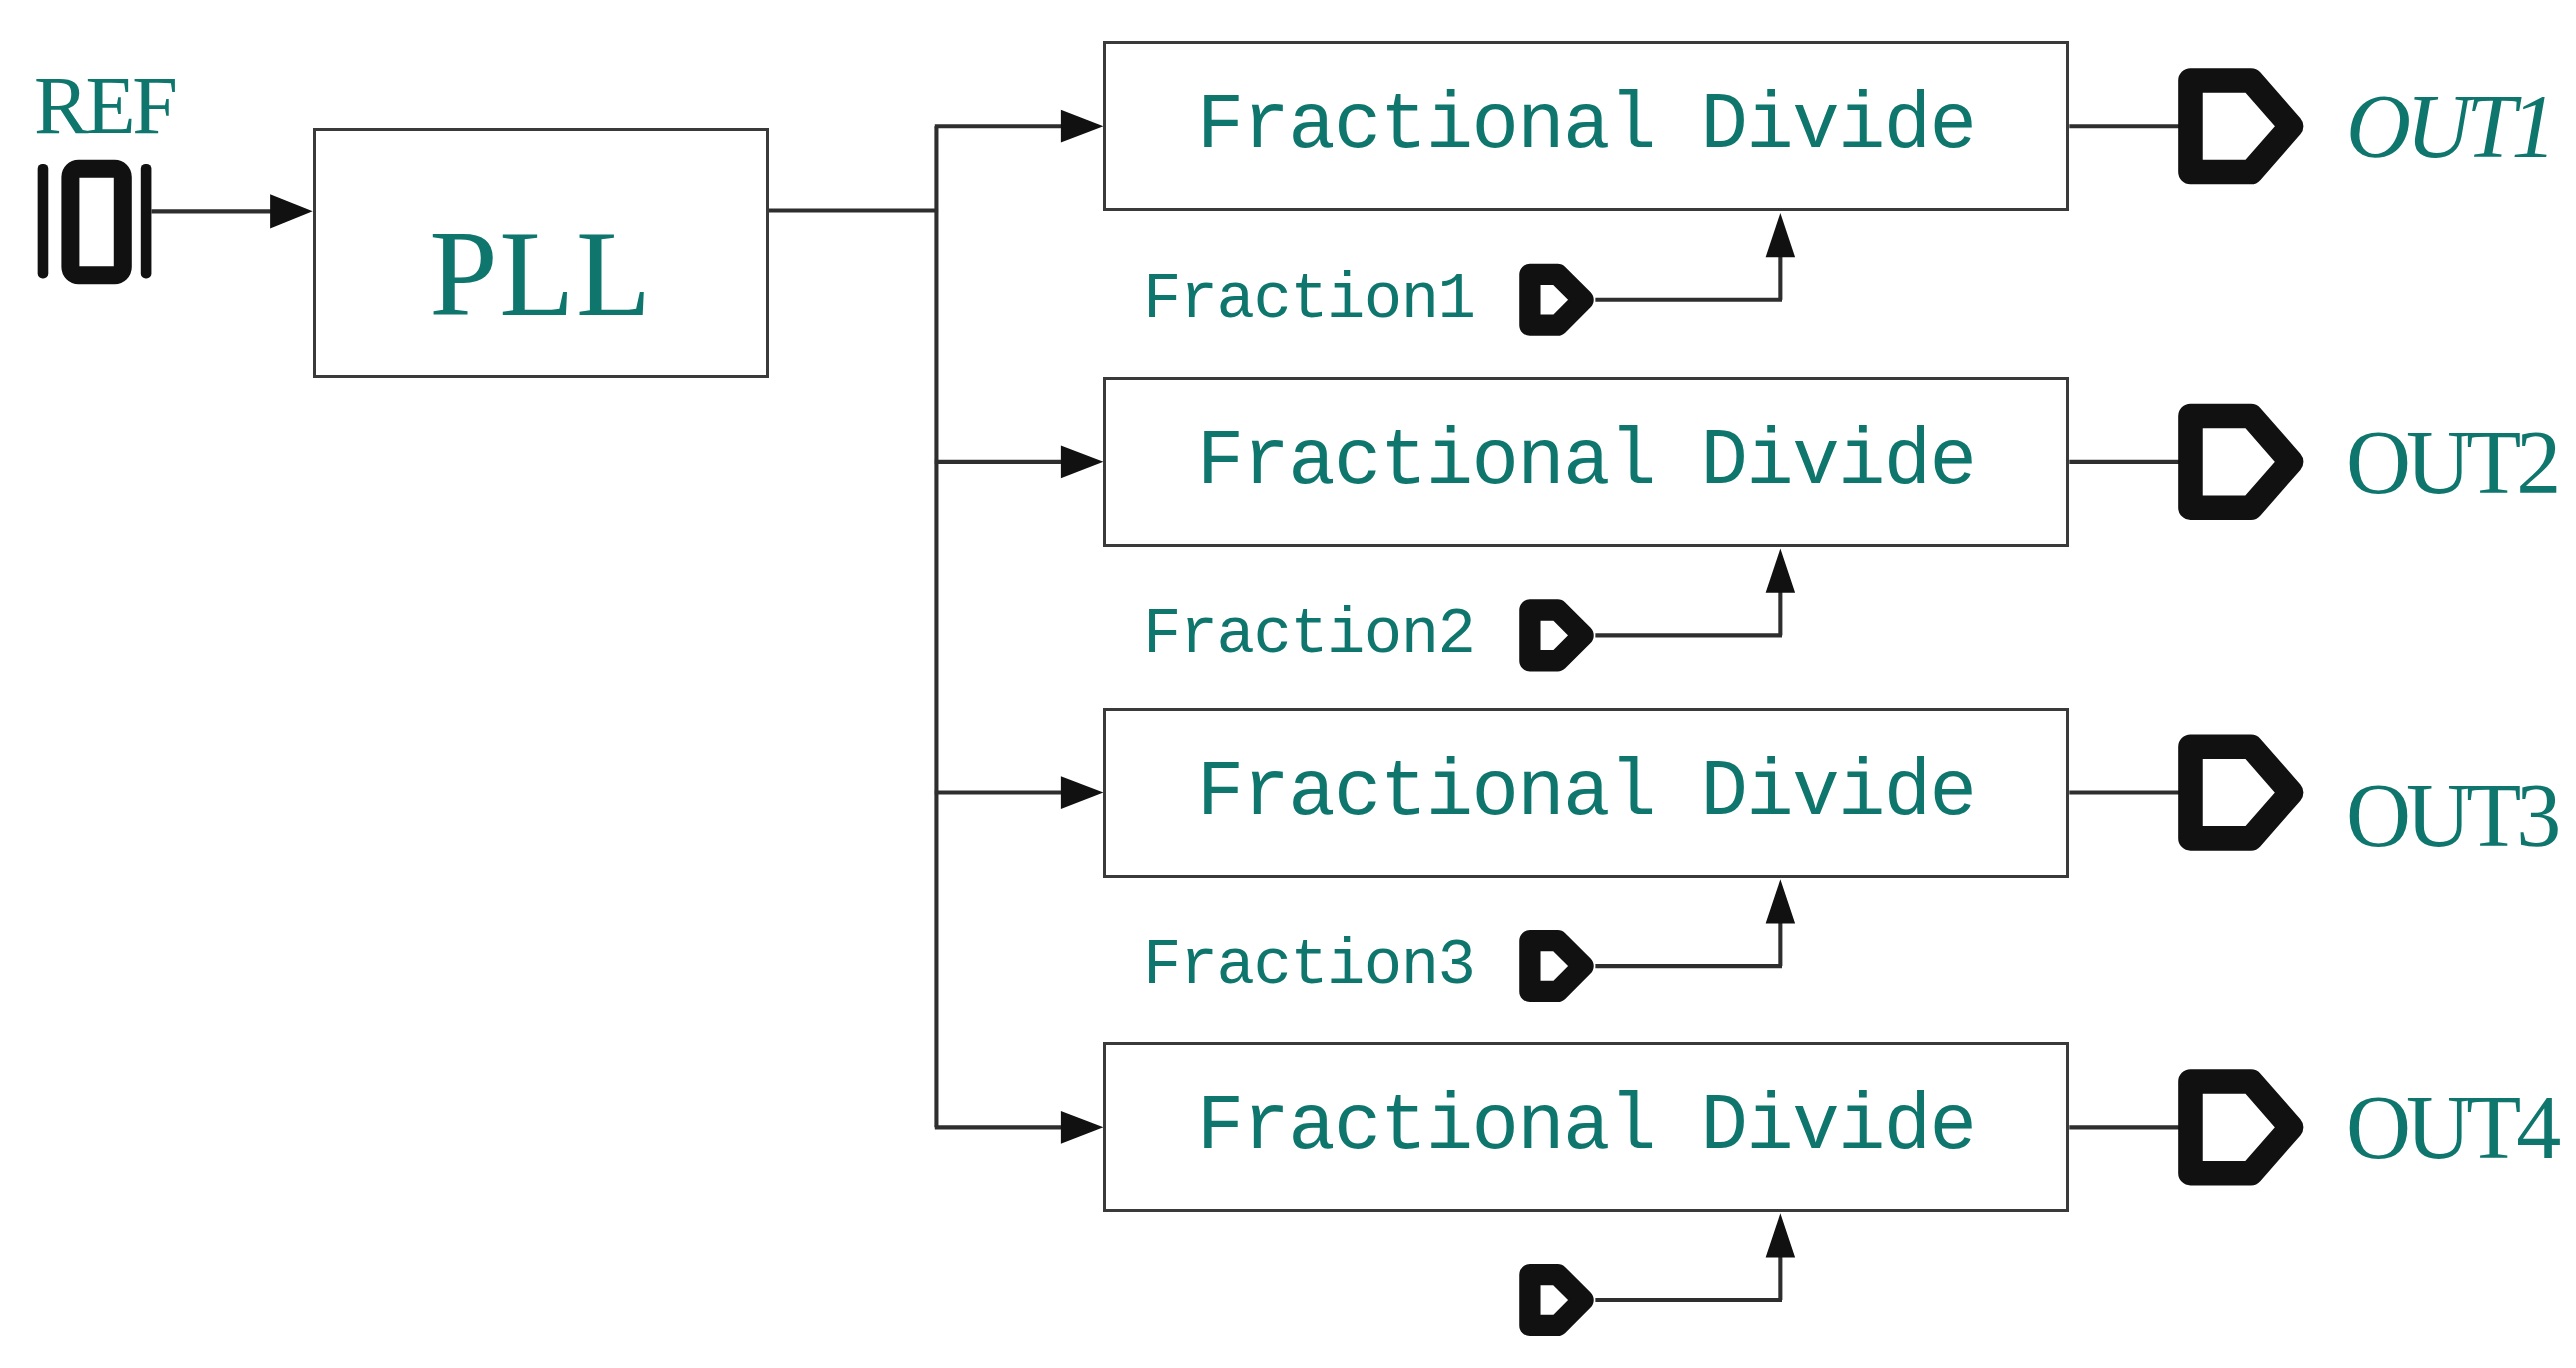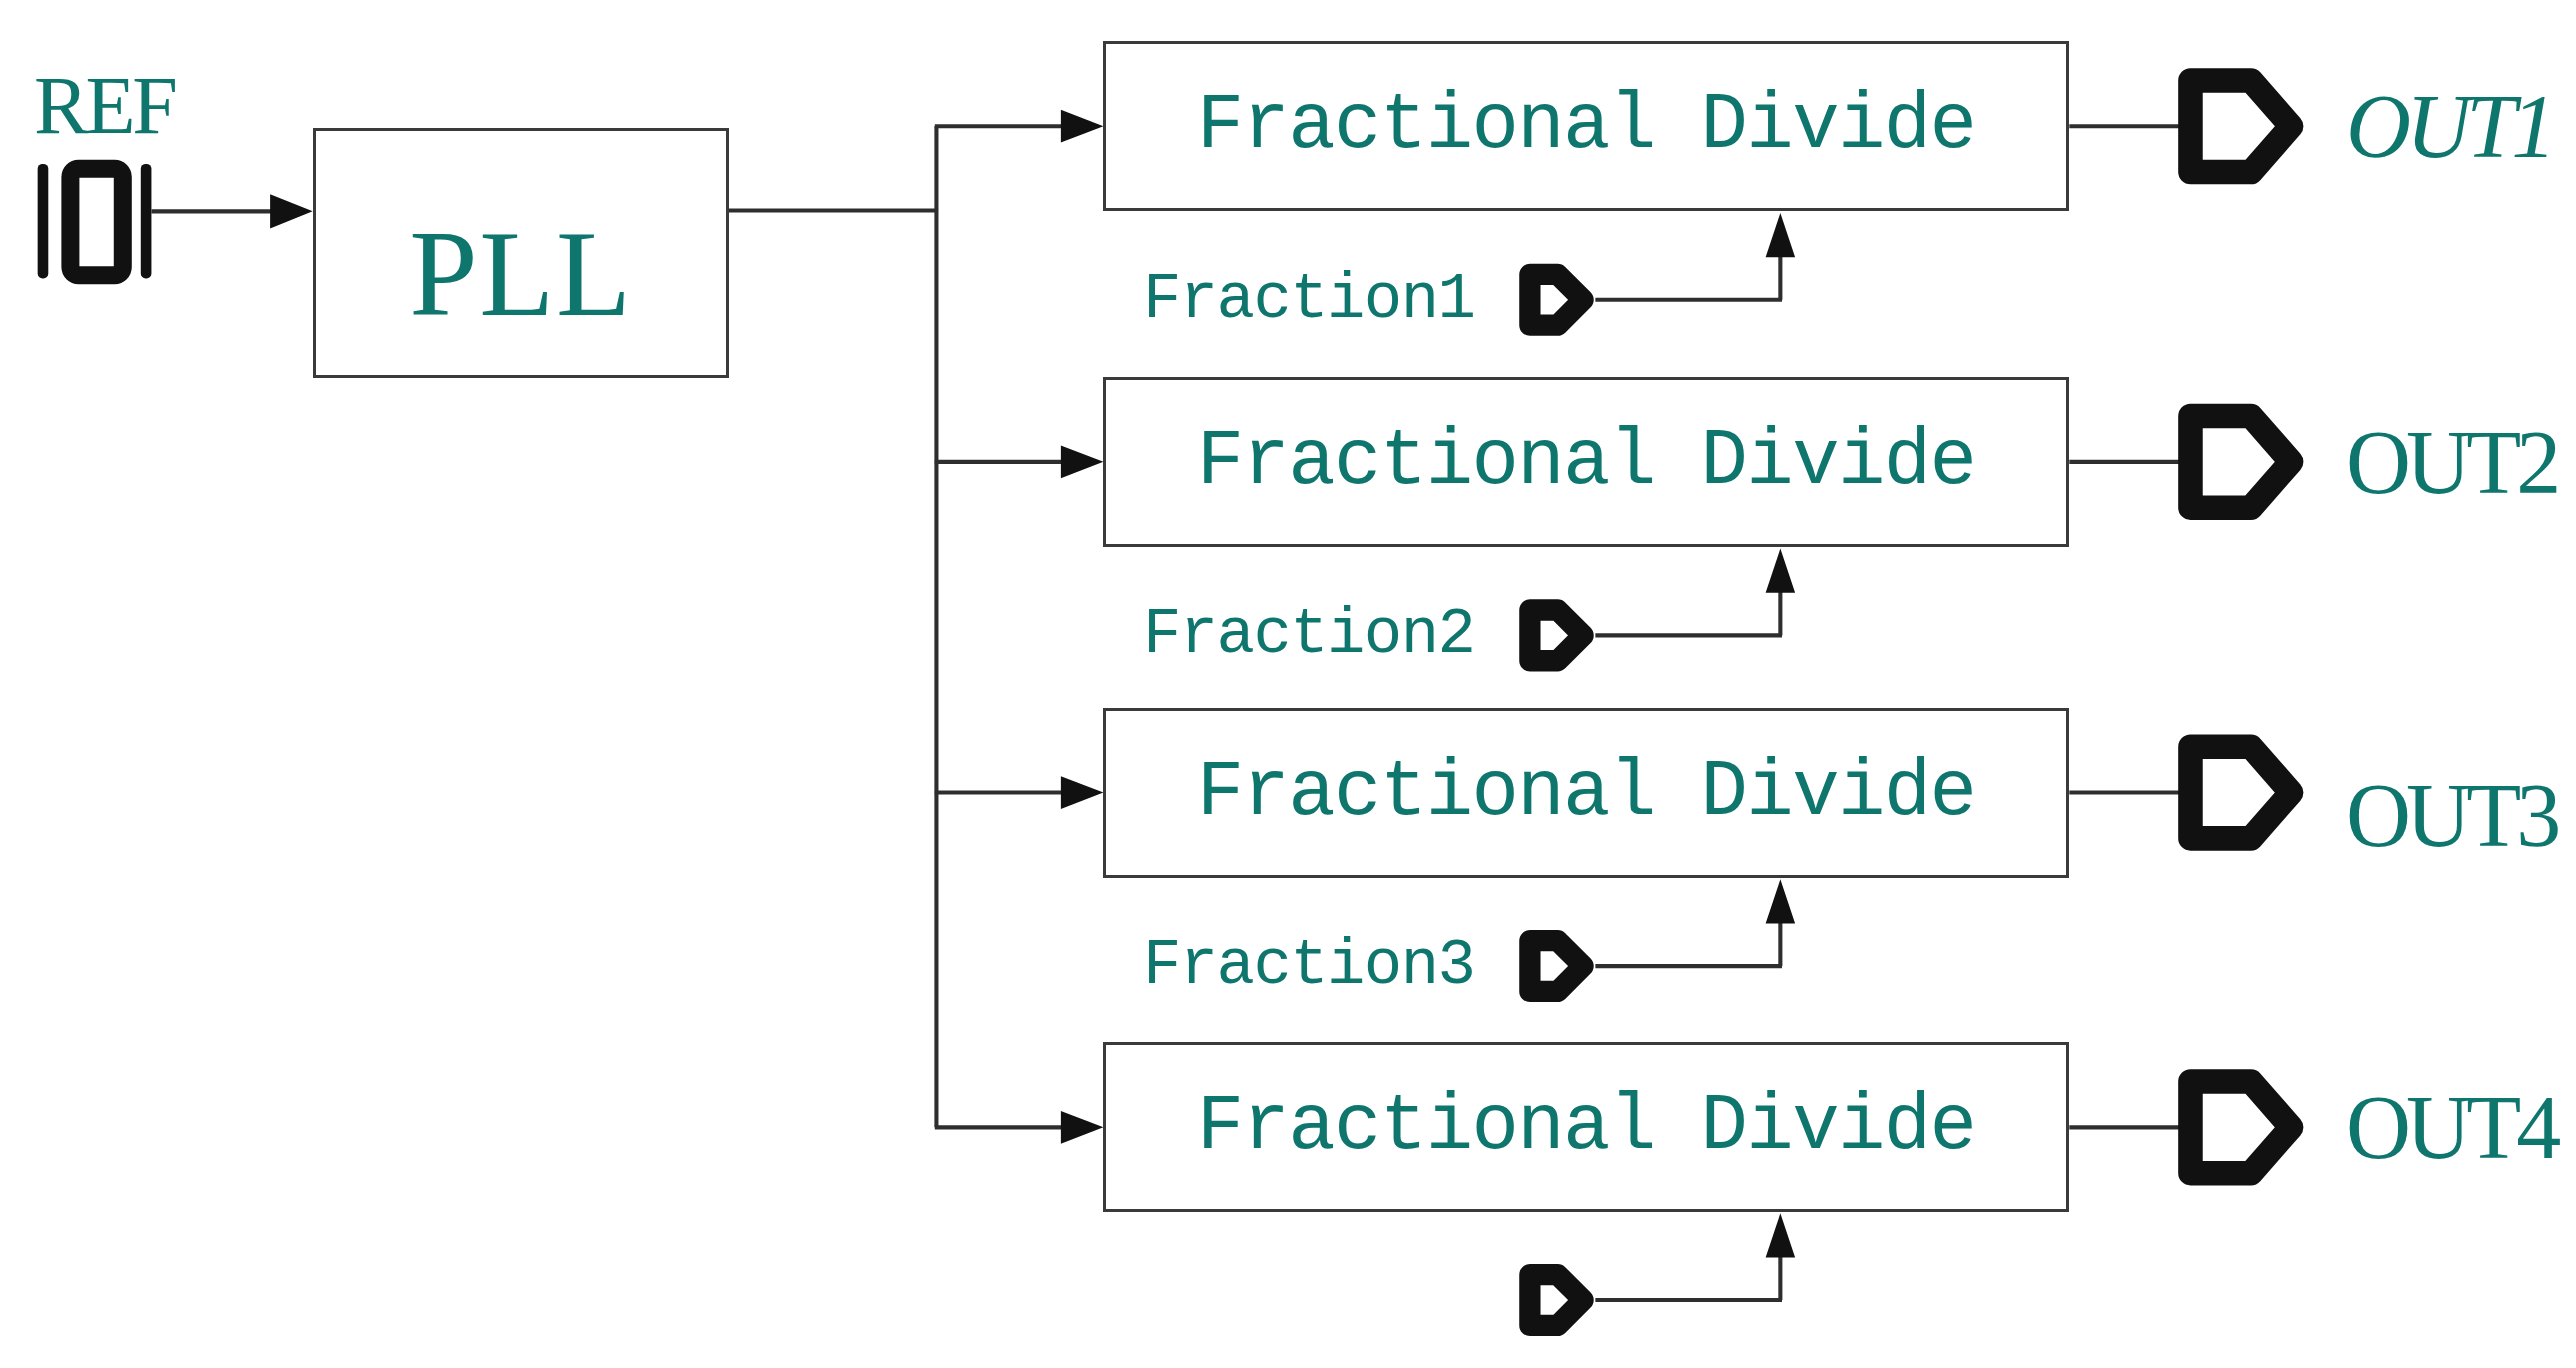--- a/index.html
+++ b/index.html
@@ -32,21 +32,21 @@
     position: absolute;
     border: 3.3px solid #3a3a3a;
     background: #ffffff;
     display: flex;
     align-items: center;
     justify-content: center;
     box-sizing: border-box;
   }
   .pll-box {
     left: 313px; top: 128px;
-    width: 416px; height: 250px;
+    width: 456px; height: 250px;
   }
   .pll-text {
     font-family: "Liberation Serif", serif;
     font-size: 123px;
     letter-spacing: 1.6px;
     transform: translateY(21px);
     white-space: nowrap;
   }
   .divider-box {
     left: 1103px;

